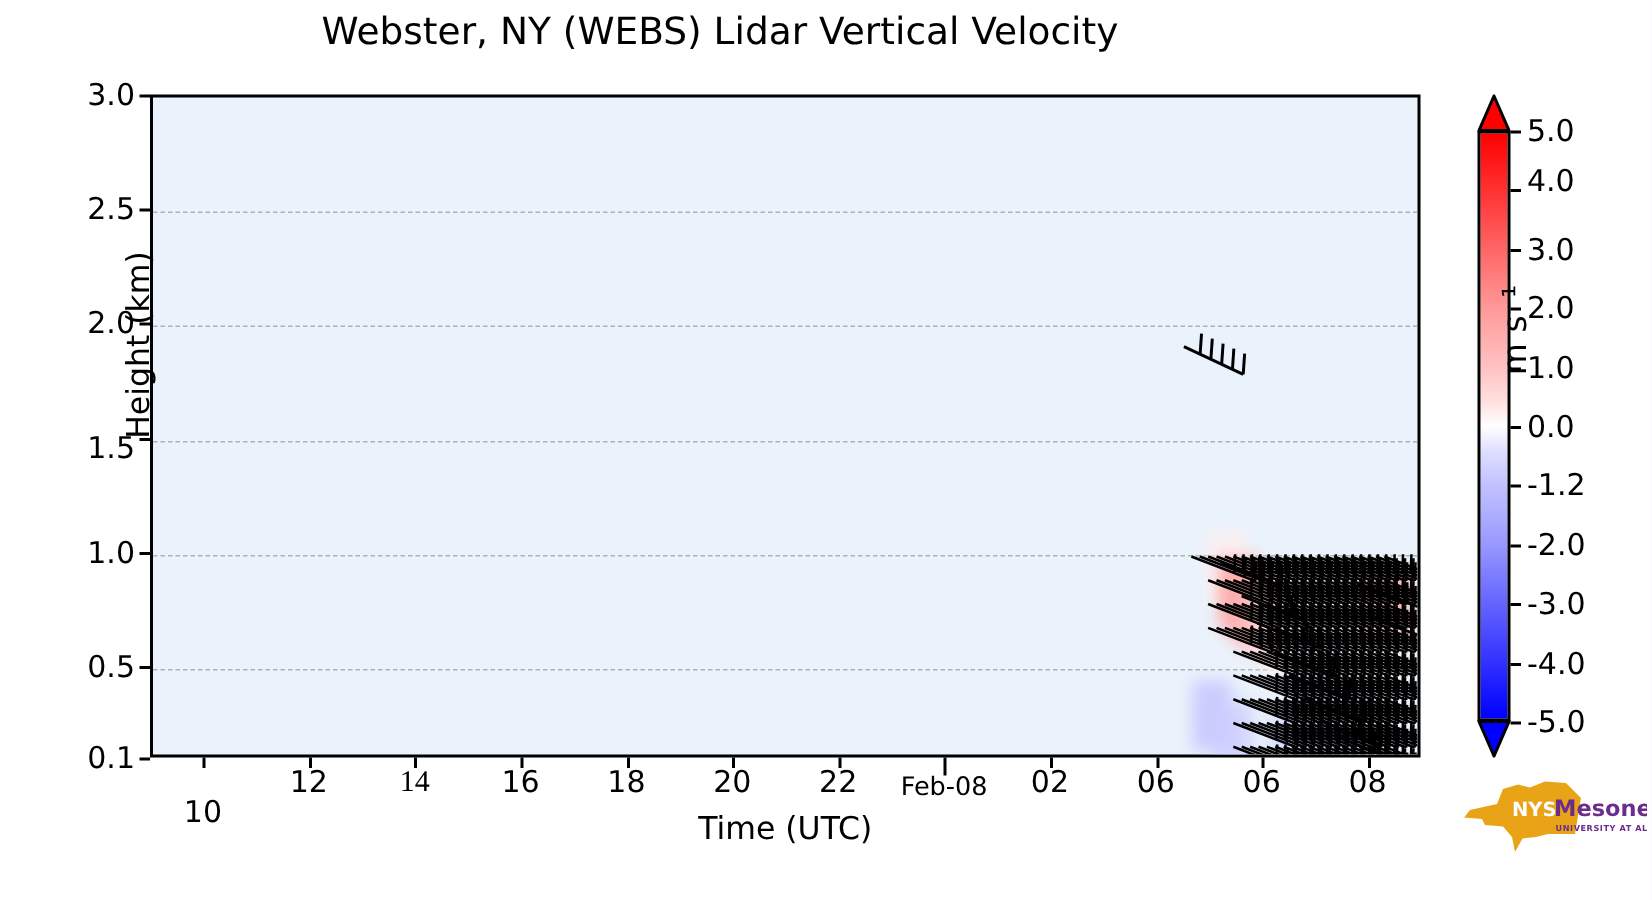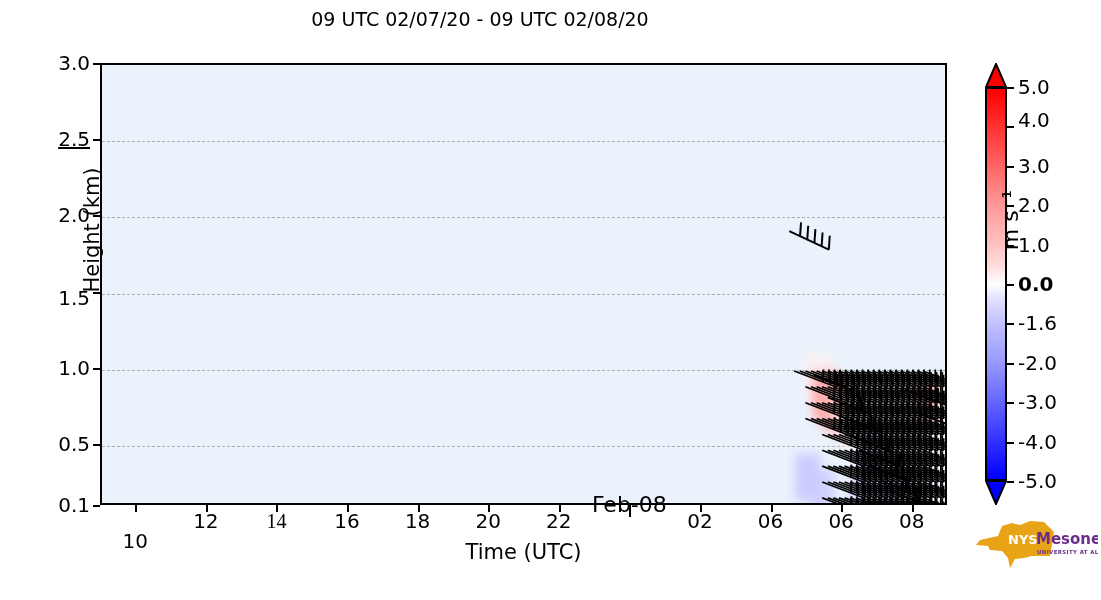--- a/index.html
+++ b/index.html
@@ -99,22 +99,22 @@
     position: absolute;
     top: 510px;
     width: 90px;
     margin-left: -45px;
     text-align: center;
     font-size: 20px;
     line-height: 22px;
     white-space: nowrap;
   }
   .x-tick-label.date {
-    top: 494px;
-    font-size: 22px;
+    top: 514px;
+    font-size: 17px;
   }
   .x-tick-mark {
     position: absolute;
     top: 505px;
     width: 0;
     height: 7px;
     border-left: 2px solid #000;
   }
   .x-tick-mark.major {
     height: 12px;
@@ -197,21 +197,21 @@
     left: 958px;
     top: 512px;
     width: 140px;
     height: 62px;
   }
 </style>
 </head>
 <body>
 
 <div id="title-block">
-  <div id="chart-subtitle">09 UTC 02/07/20 - 09 UTC 02/08/20</div>
+  <div id="chart-title">Webster, NY (WEBS) Lidar Vertical Velocity</div>
 </div>
 
 <div id="plot-frame">
   <div id="gridlines-layer">
       <div class="gridline-h" style="top: 381.034px;"></div>
       <div class="gridline-h" style="top: 304.828px;"></div>
       <div class="gridline-h" style="top: 228.621px;"></div>
       <div class="gridline-h" style="top: 152.414px;"></div>
       <div class="gridline-h" style="top: 76.2069px;"></div>
     </div>
@@ -1426,21 +1426,21 @@
     <div class="y-tick-label" style="top: 495px; left: 28px; right: auto;">0.1</div>
     <div class="y-tick-mark" style="left: 93px; top: 505px;"></div>
     <div class="y-tick-label" style="top: 434.034px; left: 28px; right: auto;">0.5</div>
     <div class="y-tick-mark" style="left: 93px; top: 444.034px;"></div>
     <div class="y-tick-label" style="top: 357.828px; left: 28px; right: auto;">1.0</div>
     <div class="y-tick-mark" style="left: 93px; top: 367.828px;"></div>
     <div class="y-tick-label" style="top: 288px; left: 28px; right: auto;">1.5</div>
     <div class="y-tick-mark" style="left: 93px; top: 291.621px;"></div>
     <div class="y-tick-label" style="top: 205.414px; left: 28px; right: auto;">2.0</div>
     <div class="y-tick-mark" style="left: 93px; top: 215.414px;"></div>
-    <div class="y-tick-label" style="top: 129.207px; left: 28px; right: auto; text-decoration: underline;">2.5</div>
+    <div class="y-tick-label" style="top: 129.207px; left: 28px; right: auto;">2.5</div>
     <div class="y-tick-mark" style="left: 93px; top: 139.207px;"></div>
     <div class="y-tick-label" style="top: 53px; left: 28px; right: auto;">3.0</div>
     <div class="y-tick-mark" style="left: 93px; top: 63px;"></div>
   </div>
 
 <div id="x-axis-label">Time (UTC)</div>
 <div id="x-ticks-layer">
     <div class="x-tick-label" style="left: 135.292px; margin-top: 20px;">10</div>
     <div class="x-tick-mark" style="left: 135.292px;"></div>
     <div class="x-tick-label" style="left: 205.875px;">12</div>
@@ -1480,23 +1480,23 @@
       <div class="cb-tick-label" style="top: 14px;">5.0</div>
       <div class="cb-tick-mark" style="top: 63.4px;"></div>
       <div class="cb-tick-label" style="top: 47px;">4.0</div>
       <div class="cb-tick-mark" style="top: 102.8px;"></div>
       <div class="cb-tick-label" style="top: 92.8px;">3.0</div>
       <div class="cb-tick-mark" style="top: 142.2px;"></div>
       <div class="cb-tick-label" style="top: 132.2px;">2.0</div>
       <div class="cb-tick-mark" style="top: 181.6px;"></div>
       <div class="cb-tick-label" style="top: 171.6px;">1.0</div>
       <div class="cb-tick-mark" style="top: 221px;"></div>
-      <div class="cb-tick-label" style="top: 211px; font-weight: bold;">0.0</div>
+      <div class="cb-tick-label" style="top: 211px;">0.0</div>
       <div class="cb-tick-mark" style="top: 260.4px;"></div>
-      <div class="cb-tick-label" style="top: 250.4px;">-1.6</div>
+      <div class="cb-tick-label" style="top: 250.4px;">-1.2</div>
       <div class="cb-tick-mark" style="top: 299.8px;"></div>
       <div class="cb-tick-label" style="top: 289.8px;">-2.0</div>
       <div class="cb-tick-mark" style="top: 339.2px;"></div>
       <div class="cb-tick-label" style="top: 329.2px;">-3.0</div>
       <div class="cb-tick-mark" style="top: 378.6px;"></div>
       <div class="cb-tick-label" style="top: 368.6px;">-4.0</div>
       <div class="cb-tick-mark" style="top: 418px;"></div>
       <div class="cb-tick-label" style="top: 408px; text-align: right;">-5.0</div>
     </div>
 </div>

